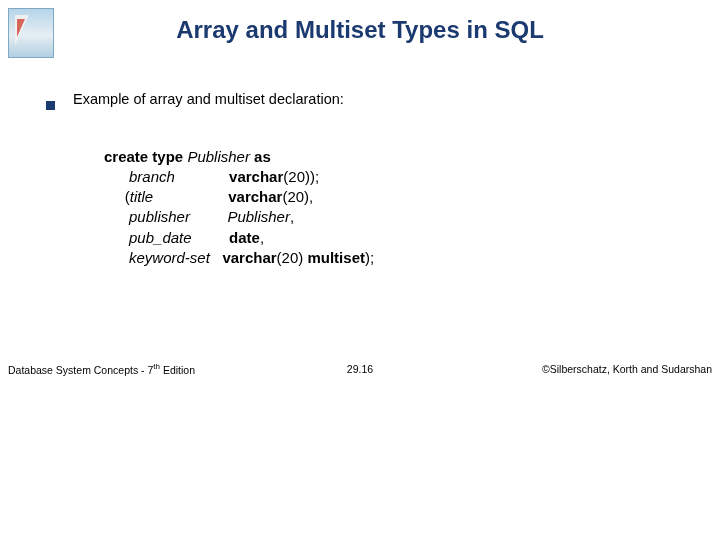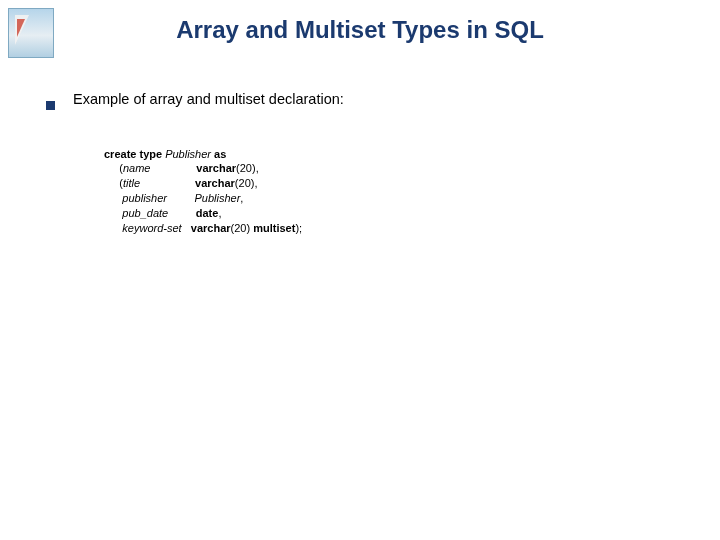--- a/index.html
+++ b/index.html
@@ -73,21 +73,21 @@
   .bullet {
     width: 9px;
     height: 9px;
     background: #1b3a6f;
     margin-top: 5px;
     margin-right: 18px;
     flex: 0 0 auto;
   }
   .code-block {
     margin-left: 58px;
-    font-size: 11px;
+    font-size: 15px;
     margin-top: 37px;
   }
   .code-line {
     white-space: pre;
     font-family: Arial, Helvetica, sans-serif;
   }
   .b { font-weight: bold; }
   .i { font-style: italic; }
   .codeblock2 {
     margin-left: 48px;
@@ -136,24 +136,29 @@
 
   <div class="body">
 
     <div class="bullet-row">
       <div class="bullet"></div>
       <div>Example of array and multiset declaration:</div>
     </div>
 
     <div class="code-block">
       <div class="code-line"><span class="b">create type </span><span class="i">Publisher </span><span class="b">as</span></div>
-      <div class="code-line"><span>     (</span><span class="i">name</span><span>               </span><span class="b">varchar</span><span>(20),</span></div>
+      <div class="code-line"><span>      </span><span class="i">branch</span><span>             </span><span class="b">varchar</span><span>(20));</span></div>
       <div class="code-line"><span>     (</span><span class="i">title</span><span>                  </span><span class="b">varchar</span><span>(20),</span></div>
       <div class="code-line"><span>      </span><span class="i">publisher</span><span>         </span><span class="i">Publisher</span><span>,</span></div>
       <div class="code-line"><span>      </span><span class="i">pub_date</span><span>         </span><span class="b">date</span><span>,</span></div>
       <div class="code-line"><span>      </span><span class="i">keyword-set</span><span>   </span><span class="b">varchar</span><span>(20) </span><span class="b">multiset</span><span>);</span></div>
     </div>
 
 
   </div>
 
+  <div class="footer">
+    <div class="footer-left"><span>Database System Concepts - 7</span><span class="sup">th</span><span> Edition</span></div>
+    <div class="footer-center">29.16</div>
+    <div class="footer-right">©Silberschatz, Korth and Sudarshan</div>
+  </div>
 
 </div>
 
 </body></html>

